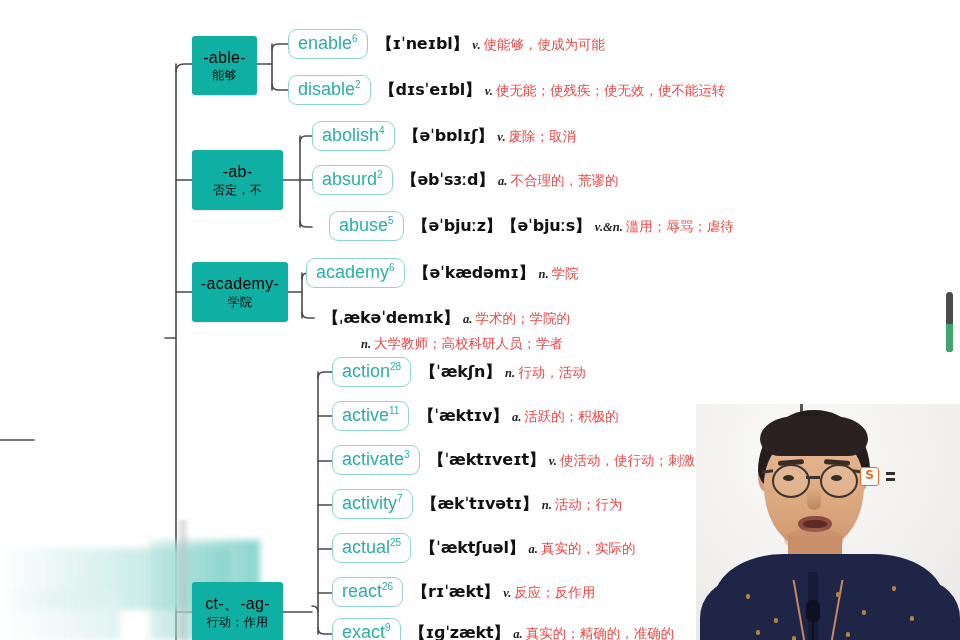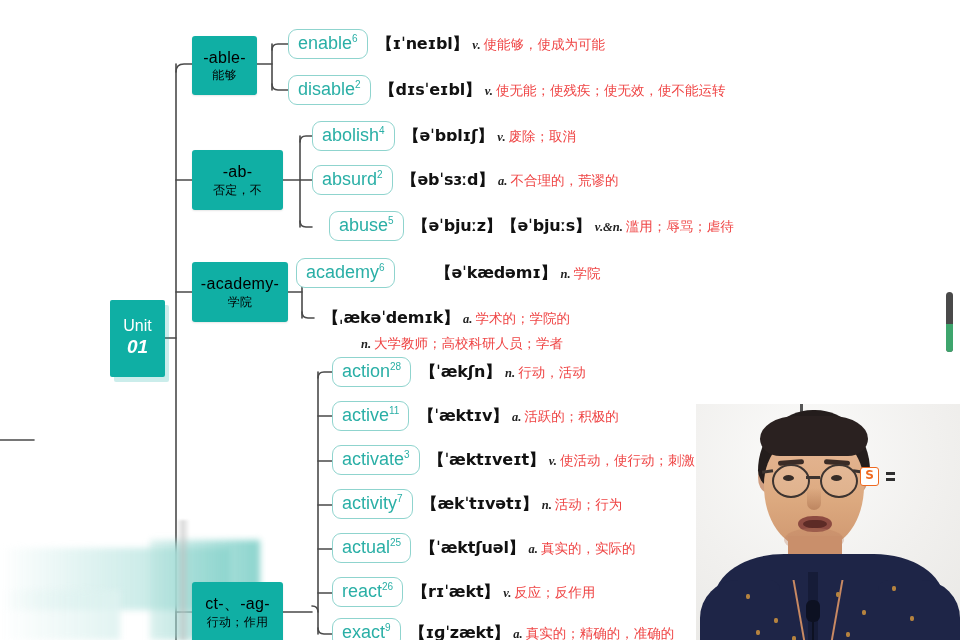--- a/index.html
+++ b/index.html
@@ -206,24 +206,20 @@
       <path d="M 318 416 L 332 416"></path>
       <path d="M 318 461 L 332 461"></path>
       <path d="M 318 505 L 332 505"></path>
       <path d="M 318 549 L 332 549"></path>
       <path d="M 318 593 L 332 593"></path>
       <path d="M 318 628 q 0 6 6 6 L 332 634"></path>
       <path d="M 312 606 q 6 0 6 6 L 318 612"></path>
     </g>
   </svg>
 
-  <div id="unit">
-    <span class="u1">Unit</span>
-    <span class="u2">01</span>
-  </div>
 
   <div class="branch" id="br-able" style="left:192px;top:36px;width:65px;height:59px;">
     <span class="l1">-able-</span>
     <span class="l2">能够</span>
   </div>
 
   <div class="branch" id="br-ab" style="left:192px;top:150px;width:91px;height:60px;">
     <span class="l1">-ab-</span>
     <span class="l2">否定，不</span>
   </div>
@@ -286,21 +282,21 @@
     <div class="chip">
       <span>abuse</span><sup>5</sup>
     </div>
     <div class="defn">
       <span class="defline">
         <span class="ipa">【əˈbjuːz】【əˈbjuːs】</span><span class="pos">v.&amp;n.</span><span class="cn">滥用；辱骂；虐待</span>
       </span>
     </div>
   </div>
 
-  <div class="row" style="left:296px;top:258px;gap:32px;">
+  <div class="row" style="left:306px;top:258px;">
     <div class="chip">
       <span>academy</span><sup>6</sup>
     </div>
     <div class="defn">
       <span class="defline">
         <span class="ipa">【əˈkædəmɪ】</span><span class="pos">n.</span><span class="cn">学院</span>
       </span>
     </div>
   </div>
 

